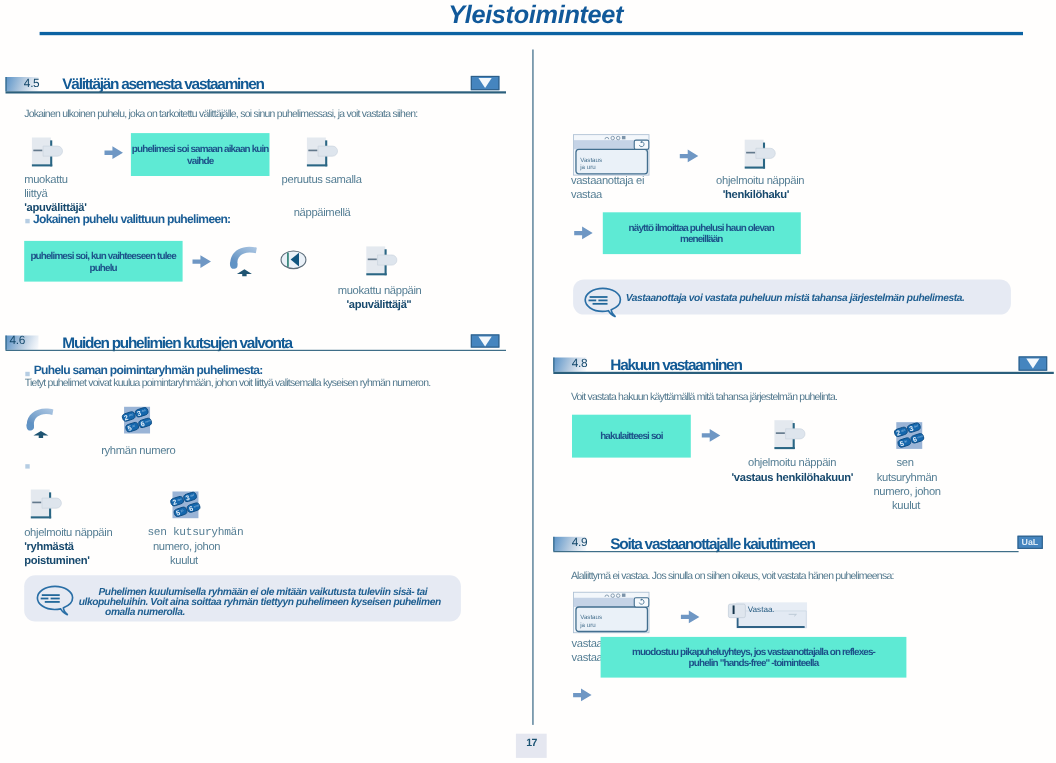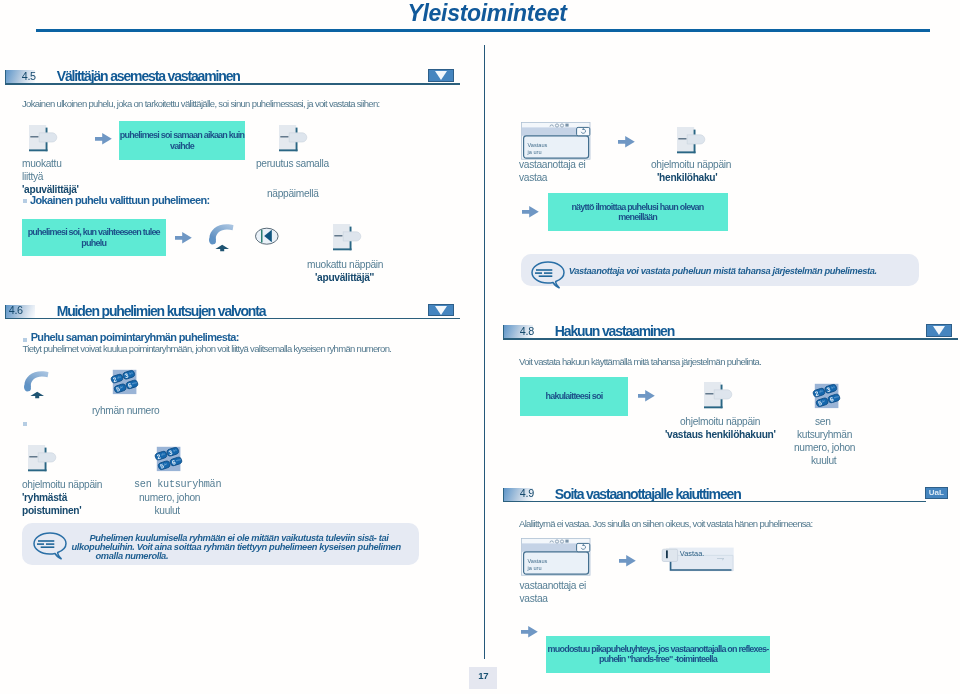--- a/index.html
+++ b/index.html
@@ -425,17 +425,17 @@
 </svg>
     </div>
   <div class="cap" style="left:519.5px;top:578.5px;">vastaanottaja ei</div>
   <div class="cap" style="left:519.5px;top:592px;">vastaa</div>
 
   <div class="ic" style="left:520.5px;top:625.5px;">
       <svg width="18" height="13" viewBox="0 0 18 13">
   <path d="M0 3.9 H7.2 V0 L16.8 5.8 L7.2 11.6 V7.8 H0 Z" fill="#6f97c4"></path>
 </svg>
     </div>
-  <div class="cbox" style="left:546px;top:636px;width:224px;height:36.5px;">
+  <div class="cbox" style="left:546px;top:579px;width:278px;height:36.5px;">
     <span>muodostuu pikapuheluyhteys, jos vastaanottajalla on reflexes-</span>
     <span>puhelin "hands-free" -toiminteella</span>
   </div>
 </div>
 
 </body></html>

